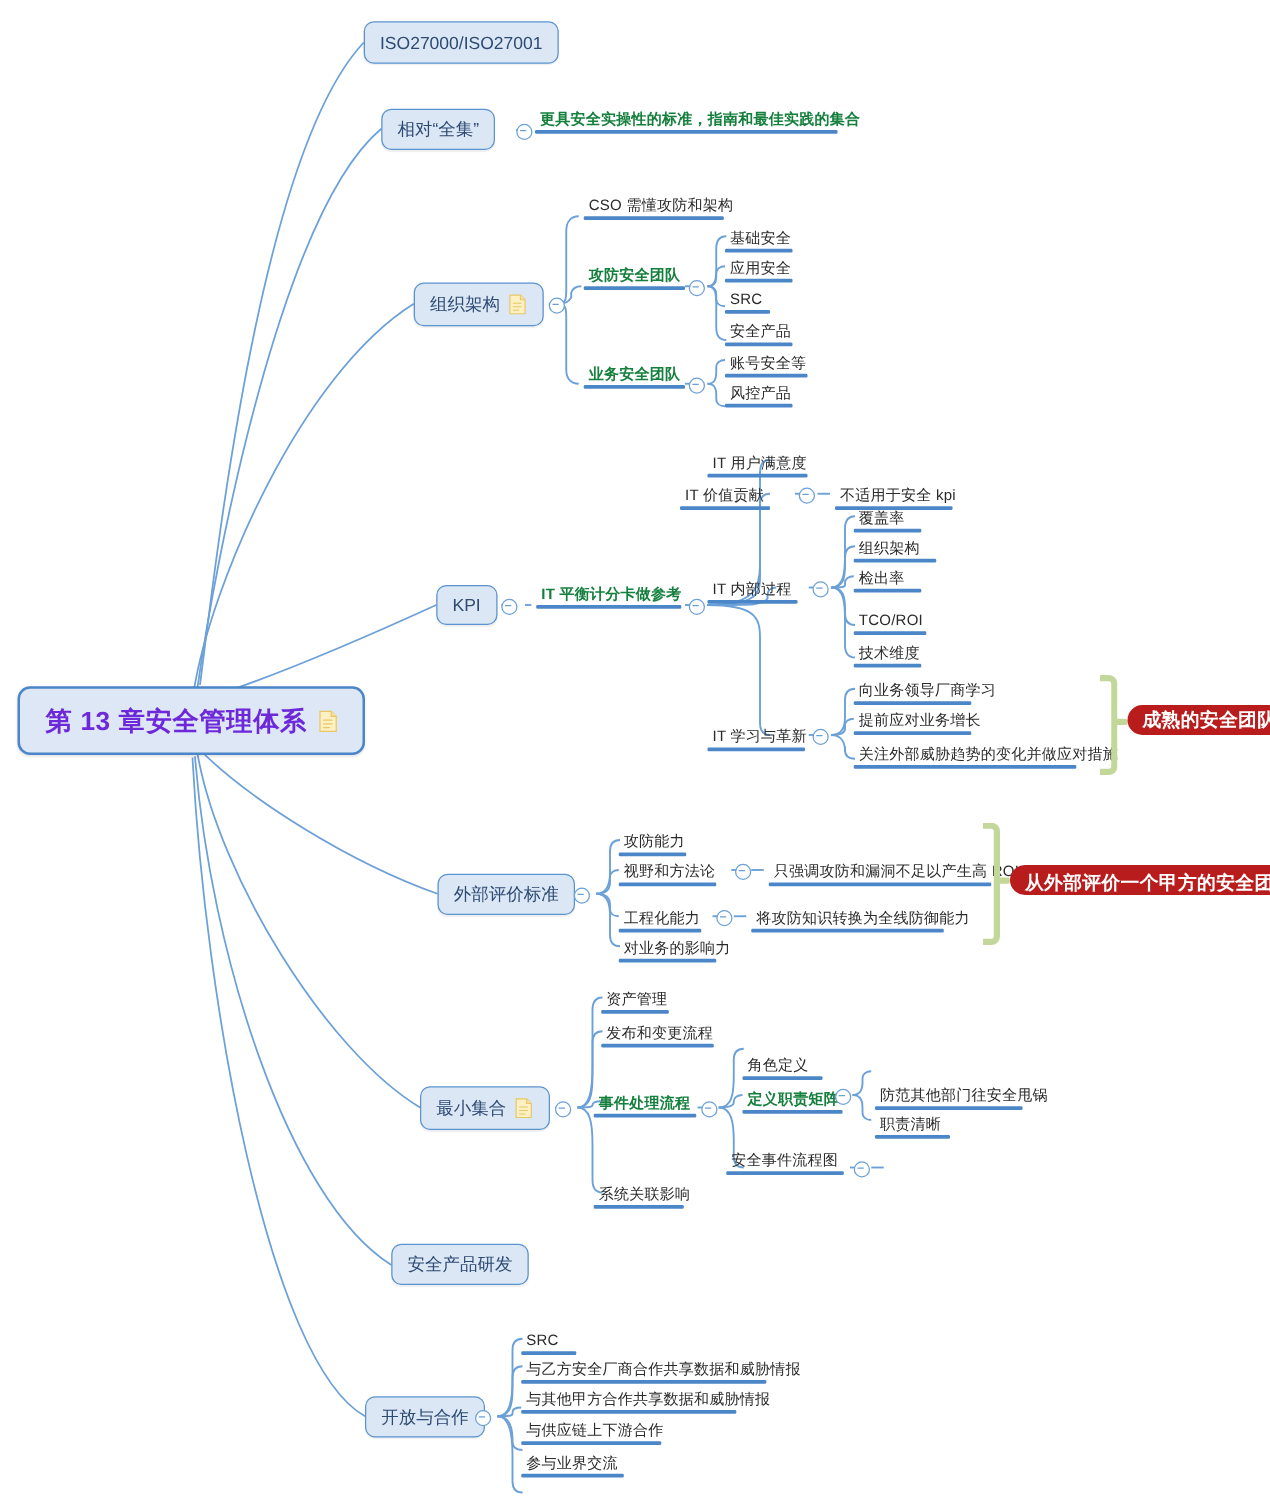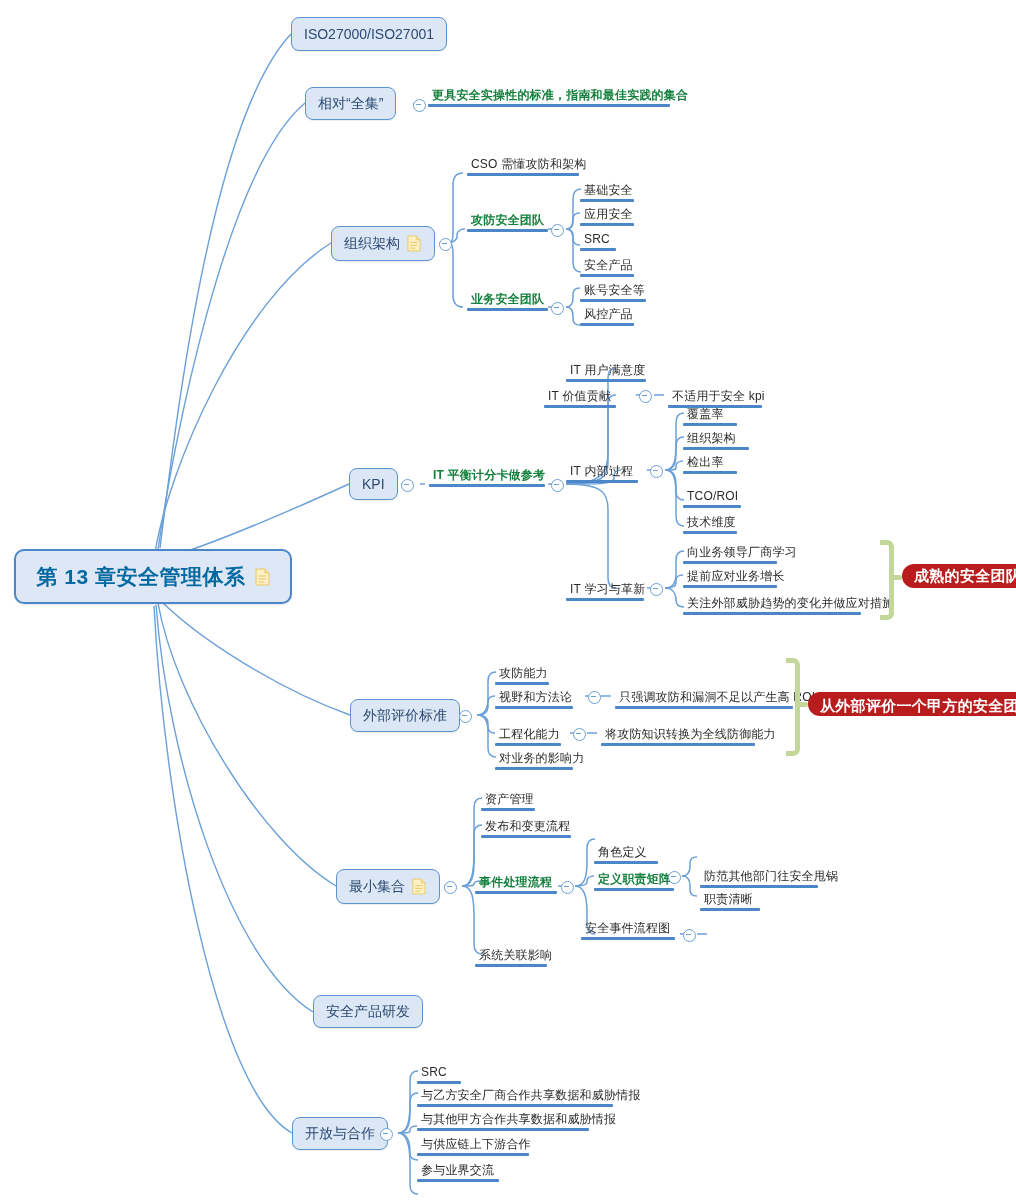--- a/index.html
+++ b/index.html
@@ -15,21 +15,21 @@
 
   
   .root-node{
     position:absolute;
     box-sizing:border-box;
     background:#dde7f5;
     border:2px solid #4a86c8;
     border-radius:10px;
     display:flex;align-items:center;justify-content:center;
     gap:9px;
-    color:#0369a1;
+    color:#6d28d9;
     font-size:21px;
     font-weight:bold;
     letter-spacing:.5px;
     box-shadow:0 1px 2px rgba(0,0,0,.10);
   }
 
   
   .l1-node{
     position:absolute;
     box-sizing:border-box;

